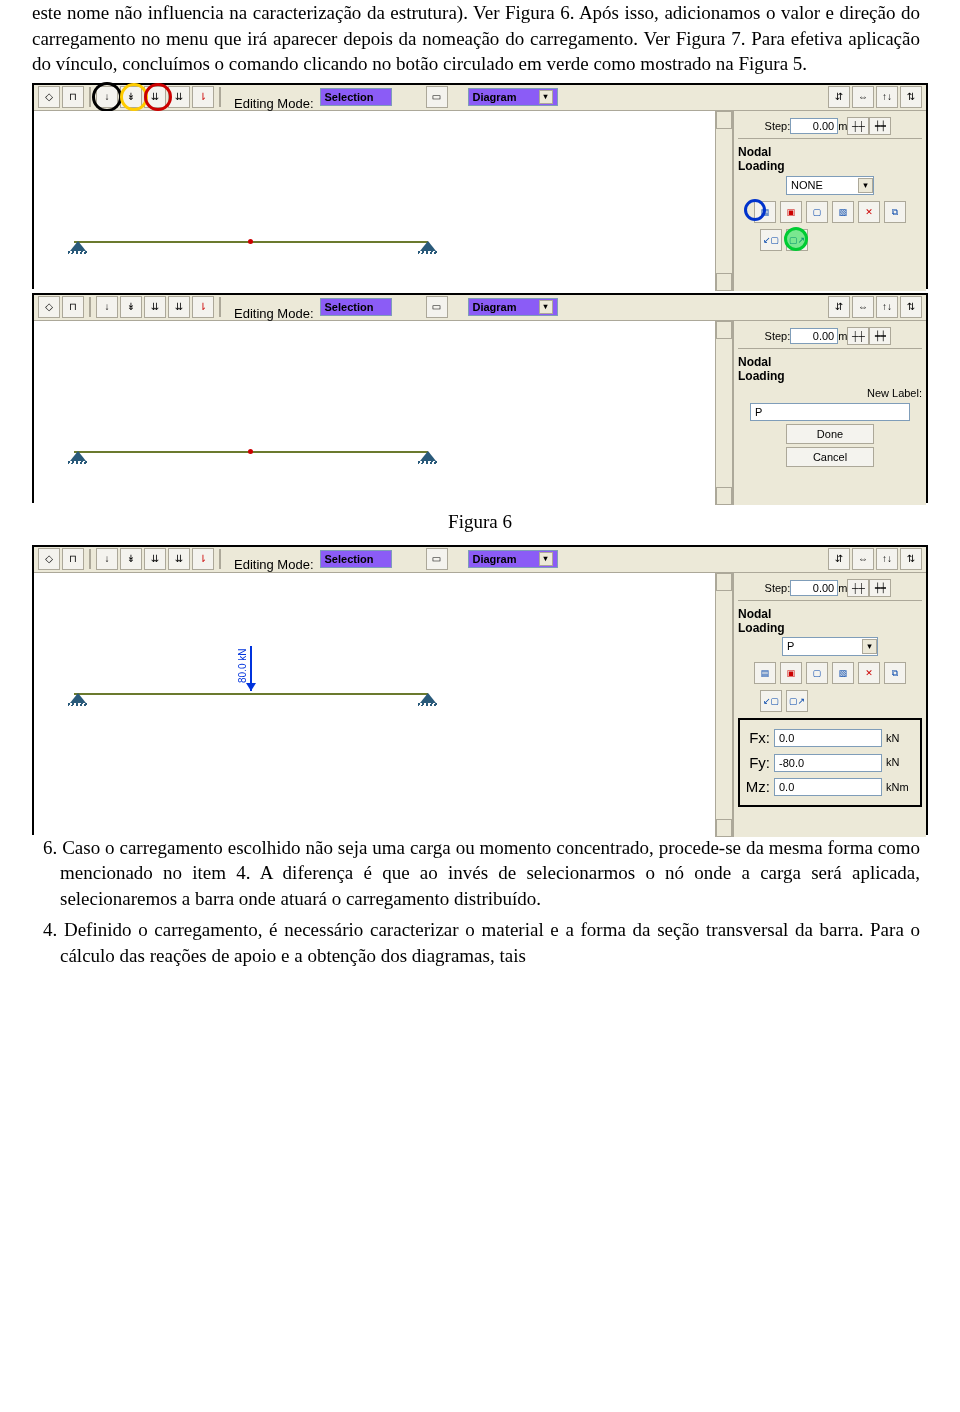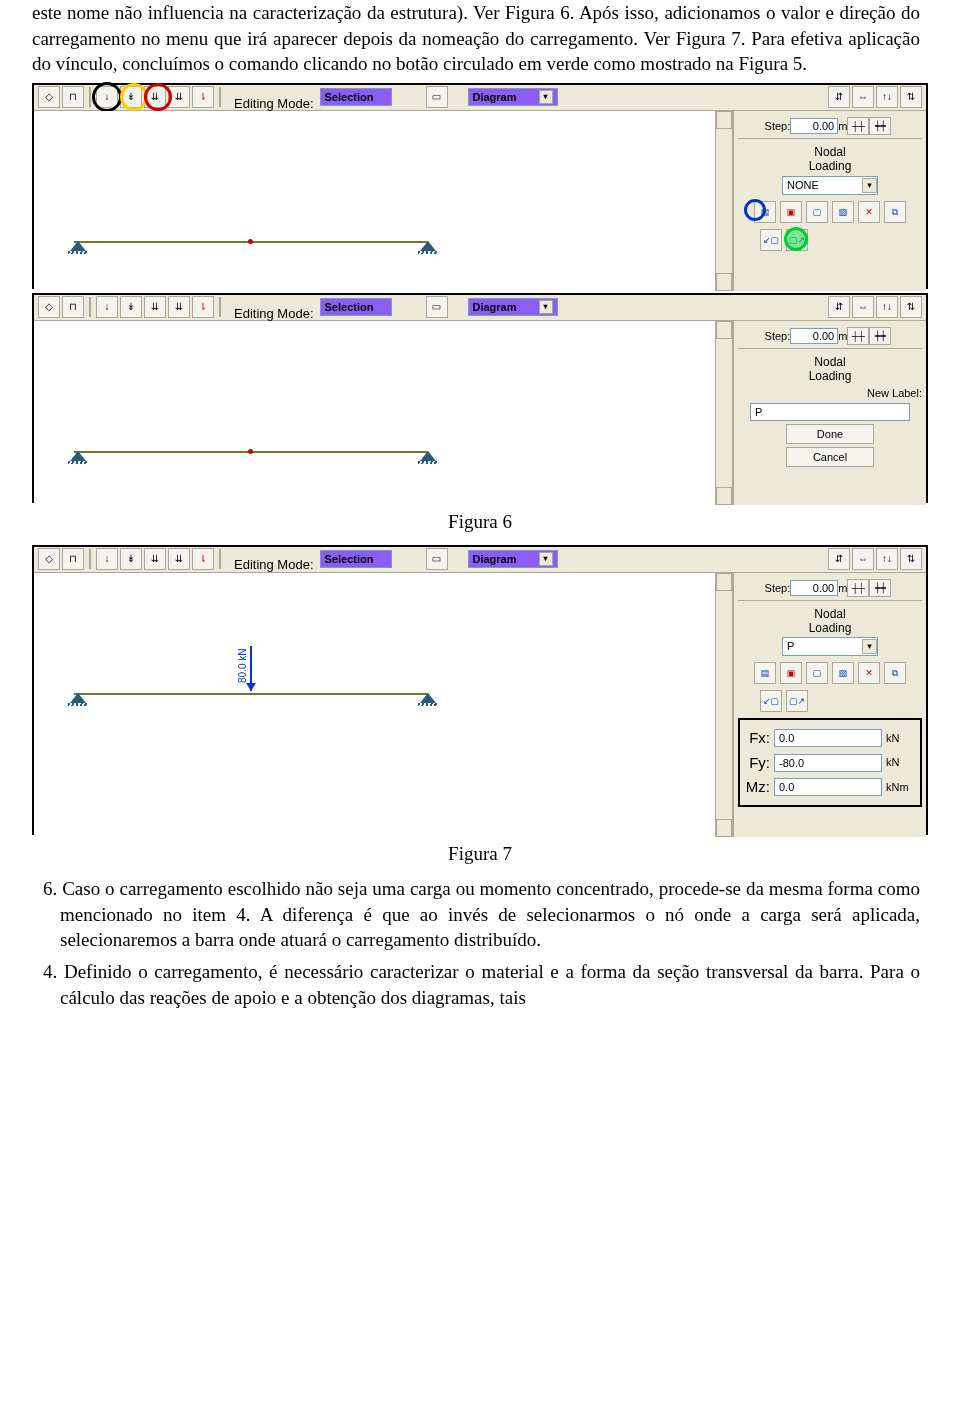--- a/index.html
+++ b/index.html
@@ -186,22 +186,22 @@
     line-height: 14px;
   }
   .tick-btn {
     width: 22px; height: 18px;
     border: 1px solid #aca899;
     background: #f4f3ee;
     font-size: 9px;
     display:flex; align-items:center; justify-content:center;
   }
   .panel-title {
-    text-align: center;
-    font-weight: normal;
+    text-align: left;
+    font-weight: bold;
     font-size: 12px;
     margin: 6px 0 2px 0;
     line-height: 1.2;
   }
   .panel-row {
     display: flex;
     align-items: center;
     gap: 4px;
     margin: 4px 0;
   }
@@ -339,21 +339,21 @@
       <div class="stepbar">
         <span>Step:</span>
         <div class="step-input">0.00</div>
         <span>m</span>
         <div class="tick-btn">┼┼</div>
         <div class="tick-btn">┿┿</div>
       </div>
       <div class="panel-title">
         <span>Nodal</span><br><span>Loading</span>
       </div>
-      <div class="dd-field" style="width:96px;margin:2px auto;">
+      <div class="dd-field" style="width:88px;margin:2px auto;">
         <span>NONE</span>
         <span class="dd-arrow">▾</span>
       </div>
       <div class="iconrow" style="justify-content:center; position:relative;">
         <div class="ic">▤</div>
         <div class="ic" style="color:#c00;">▣</div>
         <div class="ic">▢</div>
         <div class="ic">▧</div>
         <div class="ic" style="color:#c00;">✕</div>
         <div class="ic">⧉</div>
@@ -499,18 +499,17 @@
         </div>
         <div class="panel-row">
           <span class="pn-label">Mz:</span>
           <div class="pn-field">0.0</div>
           <span class="pn-unit">kNm</span>
         </div>
       </div>
     </div>
   </div>
 </div>
-<p class="caption">Figura 7</p>
 
 <p class="para listitem">6. Caso o carregamento escolhido não seja uma carga ou momento concentrado, procede-se da mesma forma como mencionado no item 4. A diferença é que ao invés de selecionarmos o nó onde a carga será aplicada, selecionaremos a barra onde atuará o carregamento distribuído.</p>
 <p class="para listitem">4. Definido o carregamento, é necessário caracterizar o material e a forma da seção transversal da barra. Para o cálculo das reações de apoio e a obtenção dos diagramas, tais</p>
 
 </div>
 
 </body></html>

